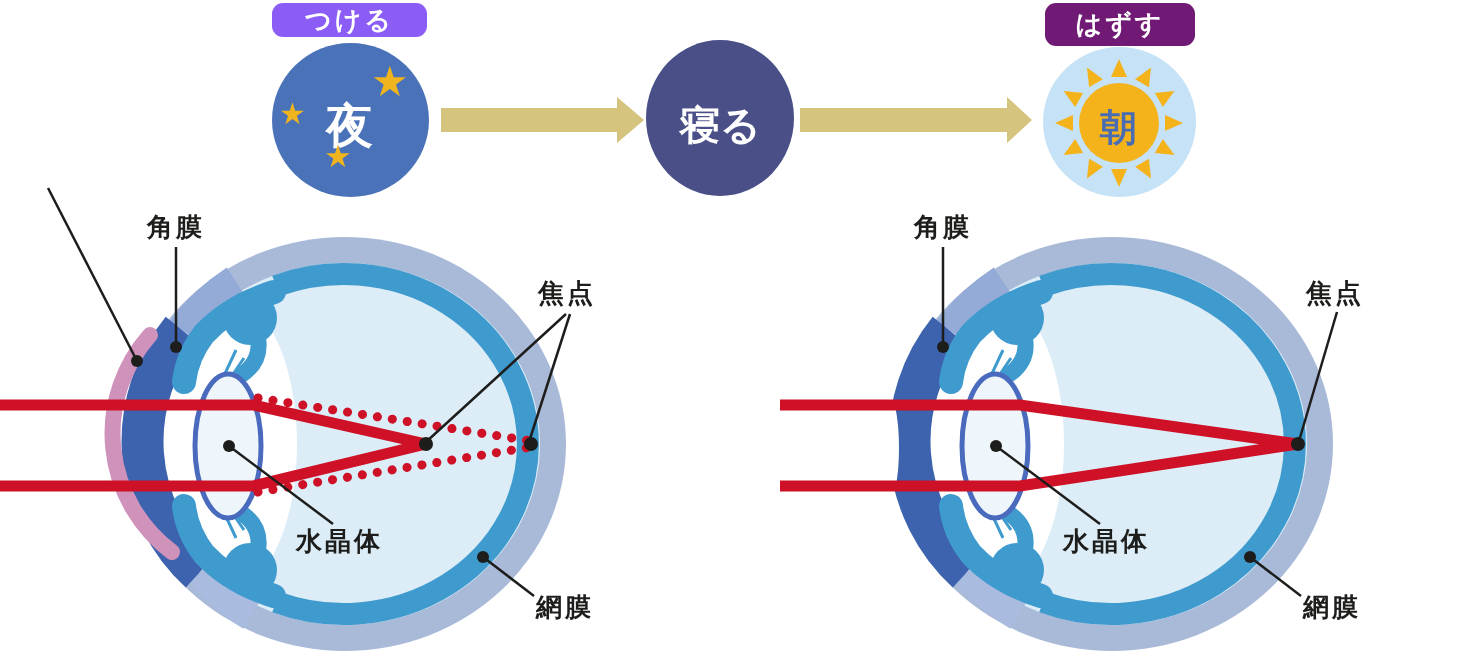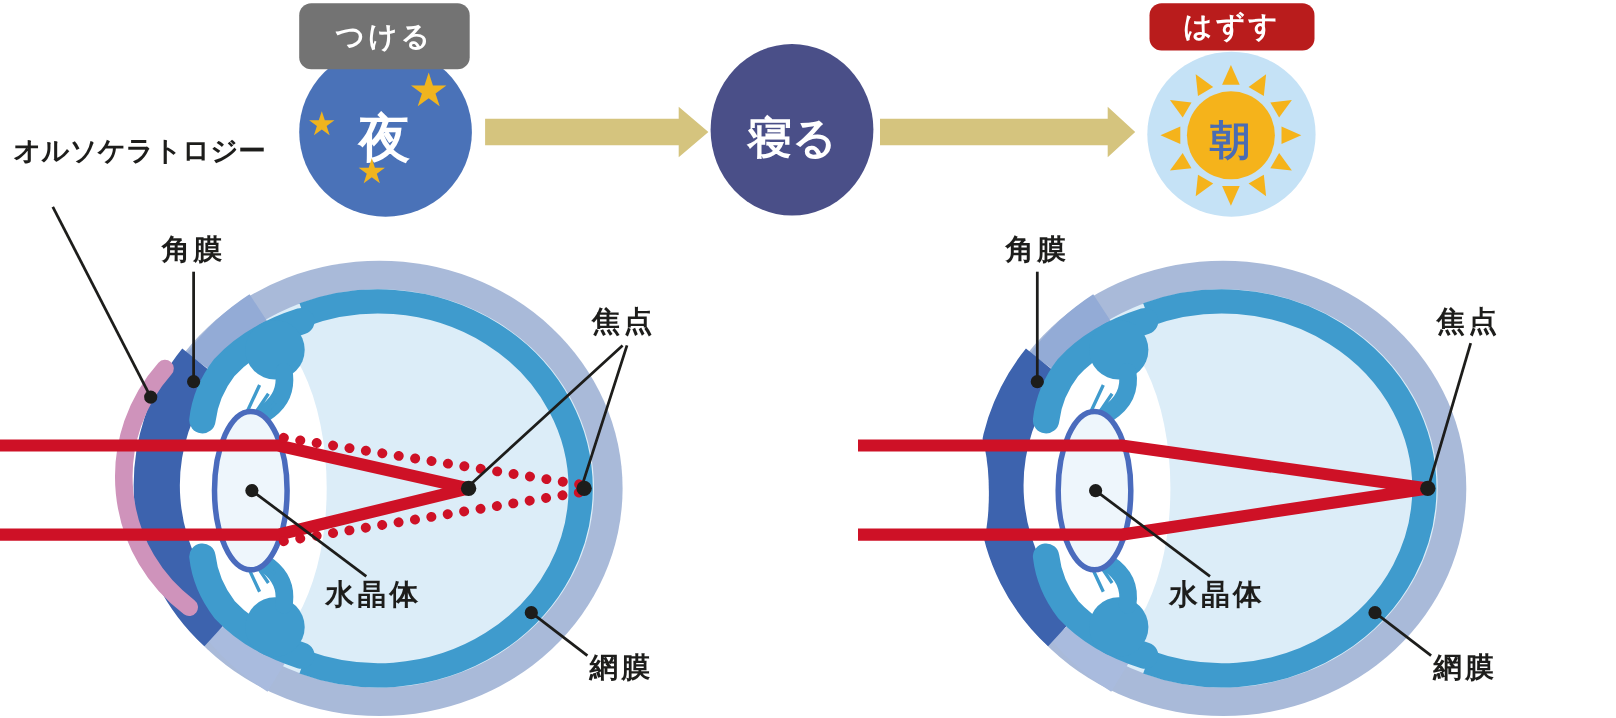--- a/index.html
+++ b/index.html
@@ -116,33 +116,32 @@
       <path d="M943 247 L943 347" fill="none"></path>
         <circle cx="943" cy="347" r="6" stroke="none"></circle>
       <path d="M1337 312 L1299 441" fill="none"></path>
       <path d="M996 446 L1100 524" fill="none"></path>
         <circle cx="996" cy="446" r="6" stroke="none"></circle>
       <path d="M1250 557 L1301 596" fill="none"></path>
         <circle cx="1250" cy="557" r="6" stroke="none"></circle>
     </g>
   </svg>
 
-  <div class="badge" style="left:272px;top:3px;width:155px;height:60px;background:#737373;">つける</div>
-  <div class="badge" style="left:1045px;top:3px;width:150px;height:43px;background:#b91c1c;">はずす</div>
+  <div class="badge" style="left:272px;top:3px;width:155px;height:34px;background:#8b5cf6;">つける</div>
+  <div class="badge" style="left:1045px;top:3px;width:150px;height:43px;background:#701a75;">はずす</div>
 
   <div class="circle-txt" style="left:326px;top:95px;font-size:47px;">夜</div>
   <div class="circle-txt" style="left:680px;top:98px;font-size:40px;text-align:center;">寝る</div>
   <div class="circle-txt" style="left:1100px;top:103px;font-size:37px;color:#4a6cb3;">朝</div>
 
   <span class="star" style="left:371px;top:61px;font-size:42px;">★</span>
   <span class="star" style="left:279px;top:99px;font-size:30px;">★</span>
   <span class="star" style="left:324px;top:141px;font-size:31px;">★</span>
 
   <div class="lbl lbl-ortho" style="left:12px;top:121px;">
-    <div>オルソケラトロジー</div>
   </div>
   <div class="lbl" style="left:147px;top:213px;">角膜</div>
   <div class="lbl" style="left:538px;top:279px;">焦点</div>
   <div class="lbl" style="left:296px;top:527px;">水晶体</div>
   <div class="lbl" style="left:536px;top:593px;">網膜</div>
   <div class="lbl" style="left:914px;top:213px;">角膜</div>
   <div class="lbl" style="left:1306px;top:279px;">焦点</div>
   <div class="lbl" style="left:1063px;top:527px;">水晶体</div>
   <div class="lbl" style="left:1303px;top:593px;">網膜</div>
 </div>

